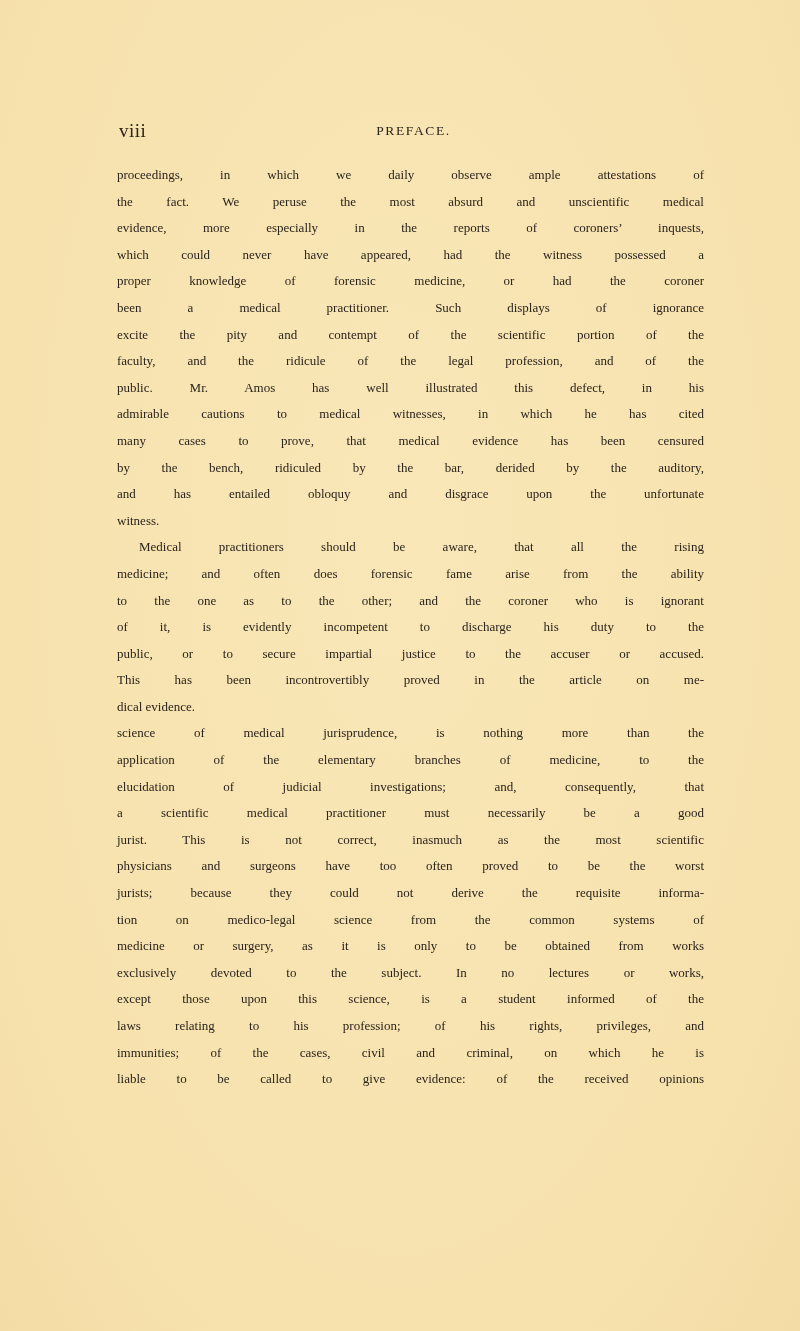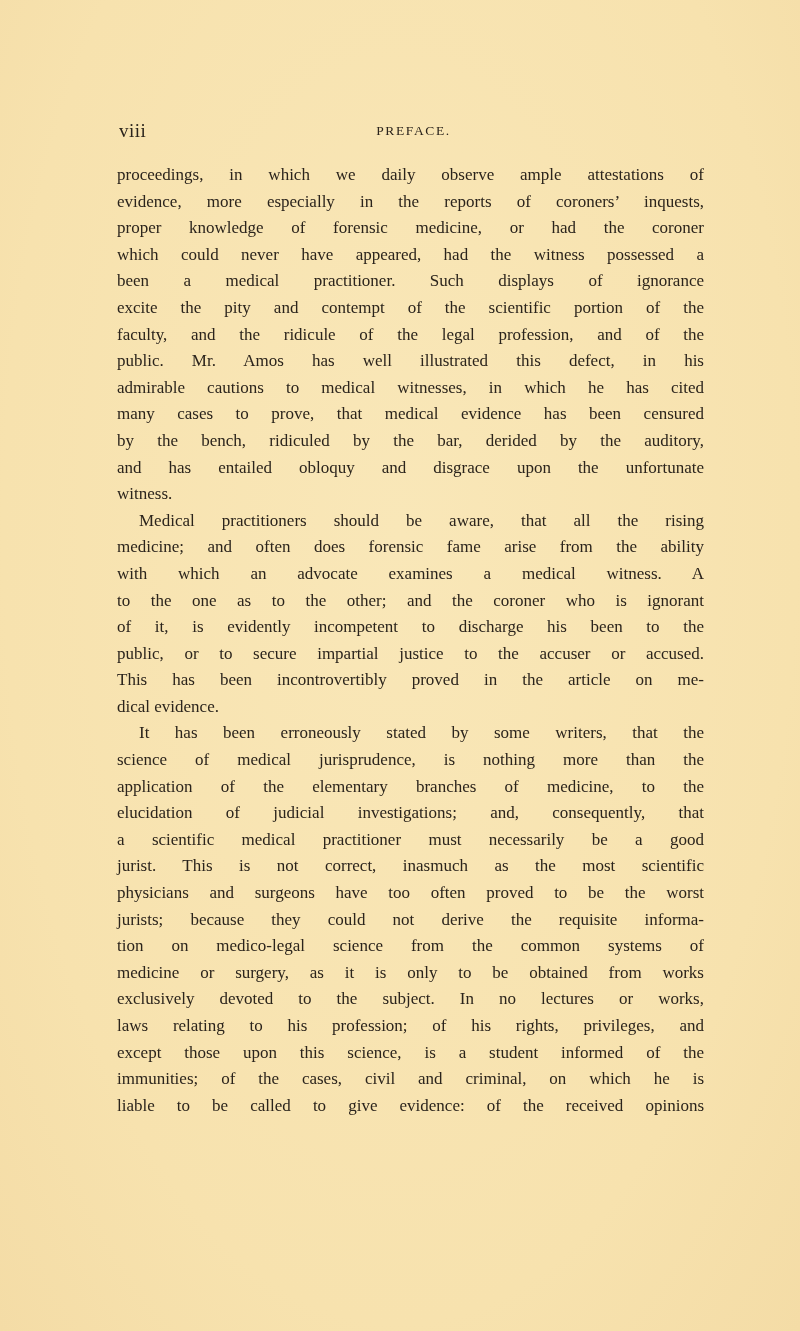--- a/index.html
+++ b/index.html
@@ -16,65 +16,64 @@
     position: absolute; top: 120px; left: 0; width: 587px; height: 24px;
   }
   .folio { position: absolute; left: 2px; top: 0; font-size: 19px; letter-spacing: 0.5px; text-align: center; }
   .head-title {
     position: absolute; left: 0; right: 0; top: 3px; text-align: center;
     font-size: 13.5px; letter-spacing: 1.6px; padding-left: 6px;
   }
   .body-text { position: absolute; top: 162px; left: 0; width: 587px; }
   .line {
     display: block; height: 26.6px; line-height: 26.6px;
-    font-size: 17px; white-space: nowrap;
+    font-size: 13px; white-space: nowrap;
     text-align: justify; text-align-last: justify;
   }
   .line.last { text-align-last: left; }
   .line.indent { padding-left: 22px; font-family: Liberation Serif, serif; }
 </style>
 </head>
 <body>
 
 <div class="page">
   <div class="running-head">
     <span class="folio">viii</span>
     <span class="head-title">PREFACE.</span>
   </div>
   <div class="body-text" id="body-text">
       <span class="line">proceedings, in which we daily observe ample attestations of</span>
+      <span class="line">the fact. We peruse the most absurd and unscientific medical</span>
       <span class="line">evidence, more especially in the reports of coroners’ inquests,</span>
+      <span class="line">which could never have appeared, had the witness possessed a</span>
       <span class="line">proper knowledge of forensic medicine, or had the coroner</span>
-      <span class="line">which could never have appeared, had the witness possessed a</span>
       <span class="line">been a medical practitioner. Such displays of ignorance</span>
       <span class="line">excite the pity and contempt of the scientific portion of the</span>
       <span class="line">faculty, and the ridicule of the legal profession, and of the</span>
       <span class="line">public. Mr. Amos has well illustrated this defect, in his</span>
       <span class="line">admirable cautions to medical witnesses, in which he has cited</span>
       <span class="line">many cases to prove, that medical evidence has been censured</span>
       <span class="line">by the bench, ridiculed by the bar, derided by the auditory,</span>
       <span class="line">and has entailed obloquy and disgrace upon the unfortunate</span>
       <span class="line last">witness.</span>
       <span class="line indent">Medical practitioners should be aware, that all the rising</span>
       <span class="line">medicine; and often does forensic fame arise from the ability</span>
-      <span class="line">with which an advocate examines a medical witness. A</span>
       <span class="line">to the one as to the other; and the coroner who is ignorant</span>
-      <span class="line">of it, is evidently incompetent to discharge his been to the</span>
+      <span class="line">of it, is evidently incompetent to discharge his duty to the</span>
       <span class="line">public, or to secure impartial justice to the accuser or accused.</span>
       <span class="line">This has been incontrovertibly proved in the article on me-</span>
       <span class="line last">dical evidence.</span>
-      <span class="line indent">It has been erroneously stated by some writers, that the</span>
       <span class="line">science of medical jurisprudence, is nothing more than the</span>
       <span class="line">application of the elementary branches of medicine, to the</span>
       <span class="line">elucidation of judicial investigations; and, consequently, that</span>
       <span class="line">a scientific medical practitioner must necessarily be a good</span>
       <span class="line">jurist. This is not correct, inasmuch as the most scientific</span>
       <span class="line">physicians and surgeons have too often proved to be the worst</span>
       <span class="line">jurists; because they could not derive the requisite informa-</span>
       <span class="line">tion on medico-legal science from the common systems of</span>
       <span class="line">medicine or surgery, as it is only to be obtained from works</span>
       <span class="line">exclusively devoted to the subject. In no lectures or works,</span>
+      <span class="line">except those upon this science, is a student informed of the</span>
       <span class="line">laws relating to his profession; of his rights, privileges, and</span>
-      <span class="line">except those upon this science, is a student informed of the</span>
       <span class="line">immunities; of the cases, civil and criminal, on which he is</span>
       <span class="line">liable to be called to give evidence: of the received opinions</span>
     </div>
 </div>
 
 </body></html>

